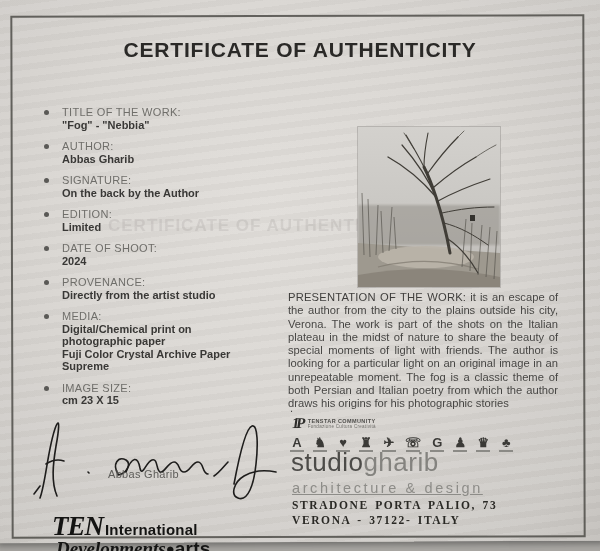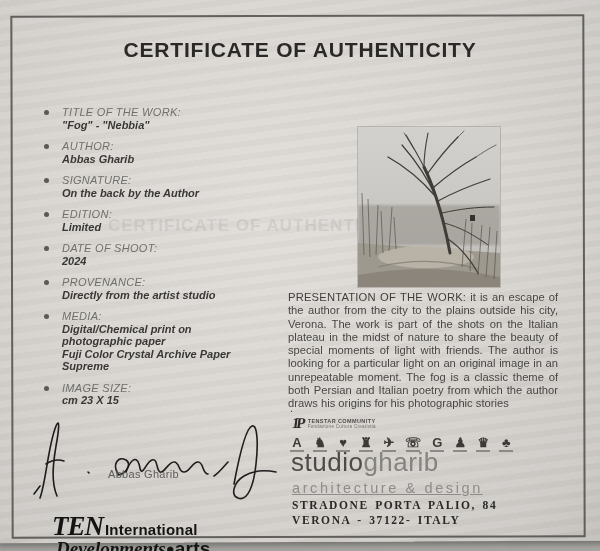--- a/index.html
+++ b/index.html
@@ -12,21 +12,21 @@
   .paper:after{content:"";position:absolute;inset:0;
     background:repeating-linear-gradient(173deg, rgba(255,255,255,.05) 0 7px, rgba(120,118,114,.04) 7px 13px);}
   
   .frame{position:absolute;left:11px;top:15px;width:570px;height:519px;
     border:2px solid rgba(78,76,72,.85);transform:rotate(-0.15deg);}
   .title{position:absolute;left:0;top:38px;width:600px;text-align:center;
     font-size:21px;font-weight:bold;letter-spacing:.8px;color:#2a2927;}
   .watermark{position:absolute;left:108px;top:216px;width:420px;font-size:17px;font-weight:bold;
     letter-spacing:1px;color:rgba(105,104,100,.13);white-space:nowrap;}
   
-  .fields{position:absolute;left:44px;top:106px;width:252px;display:flex;flex-direction:column;gap:9px;font-style:italic;}
+  .fields{position:absolute;left:44px;top:106px;width:252px;display:flex;flex-direction:column;gap:9px;}
   .field{display:flex;align-items:flex-start;}
   .bullet{width:5px;height:5px;border-radius:50%;background:#5a5956;margin:4px 13px 0 0;flex:0 0 auto;}
   .flabel{font-size:11px;line-height:12.5px;color:#6f6e6a;letter-spacing:.3px;}
   .fvalue{font-size:11px;line-height:12.5px;font-weight:bold;color:#393836;white-space:pre-line;}
   .serif-label{font-family:"Liberation Serif",serif;font-size:12px;letter-spacing:.5px;}
   
   .photo{position:absolute;left:358px;top:127px;width:142px;height:160px;overflow:hidden;
     box-shadow:0 0 0 1px rgba(120,118,114,.35);}
   
   .presentation{position:absolute;left:288px;top:291px;width:270px;font-size:11.2px;line-height:13.3px;
@@ -262,15 +262,15 @@
     <span class="badge">
         <span class="badge-glyph">♣</span>
         <span class="badge-caption"></span>
       </span>
   </div>
 
   <div class="studiomark">
     <span class="studio-bold">studio</span><span class="studio-light">gharib</span>
   </div>
   <div class="tagline">architecture &amp; design</div>
-  <div class="addr addr1">STRADONE PORTA PALIO, 84</div>
+  <div class="addr addr1">STRADONE PORTA PALIO, 73</div>
   <div class="addr addr2">VERONA - 37122- ITALY</div>
 </div>
 
 </body></html>

